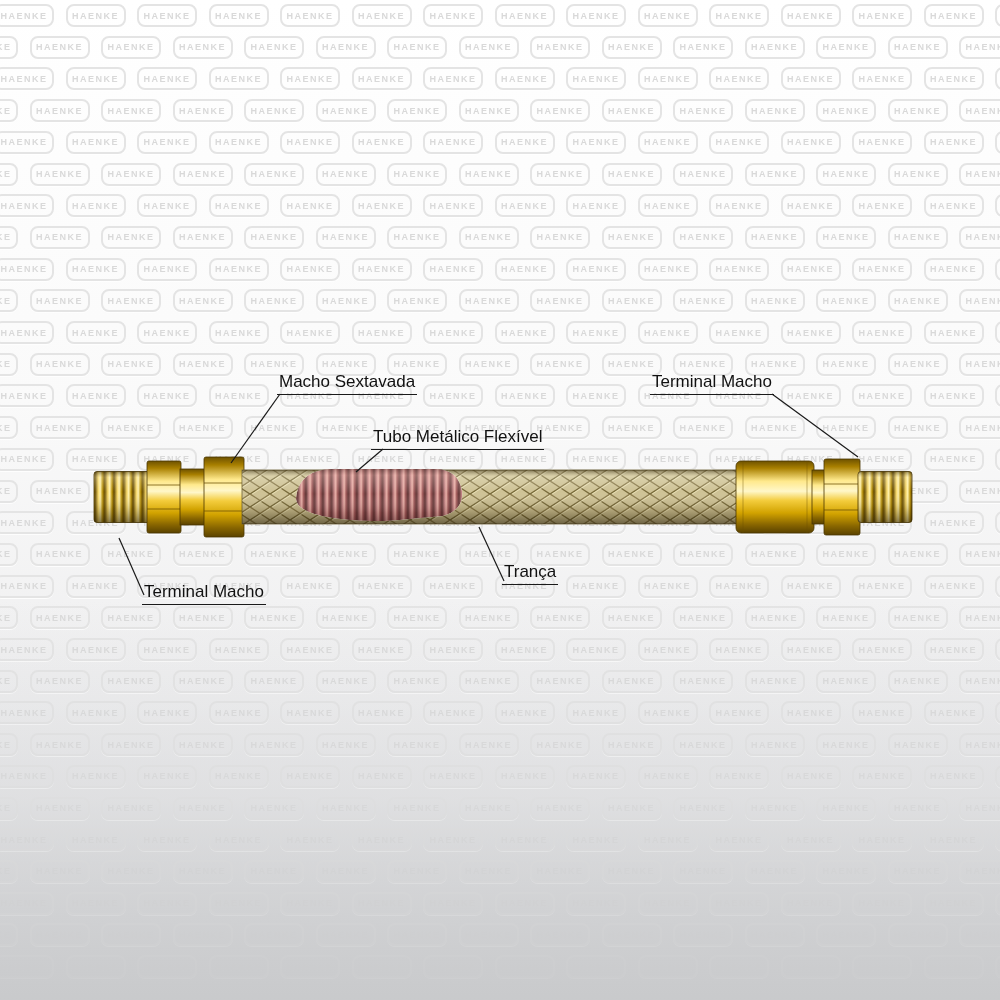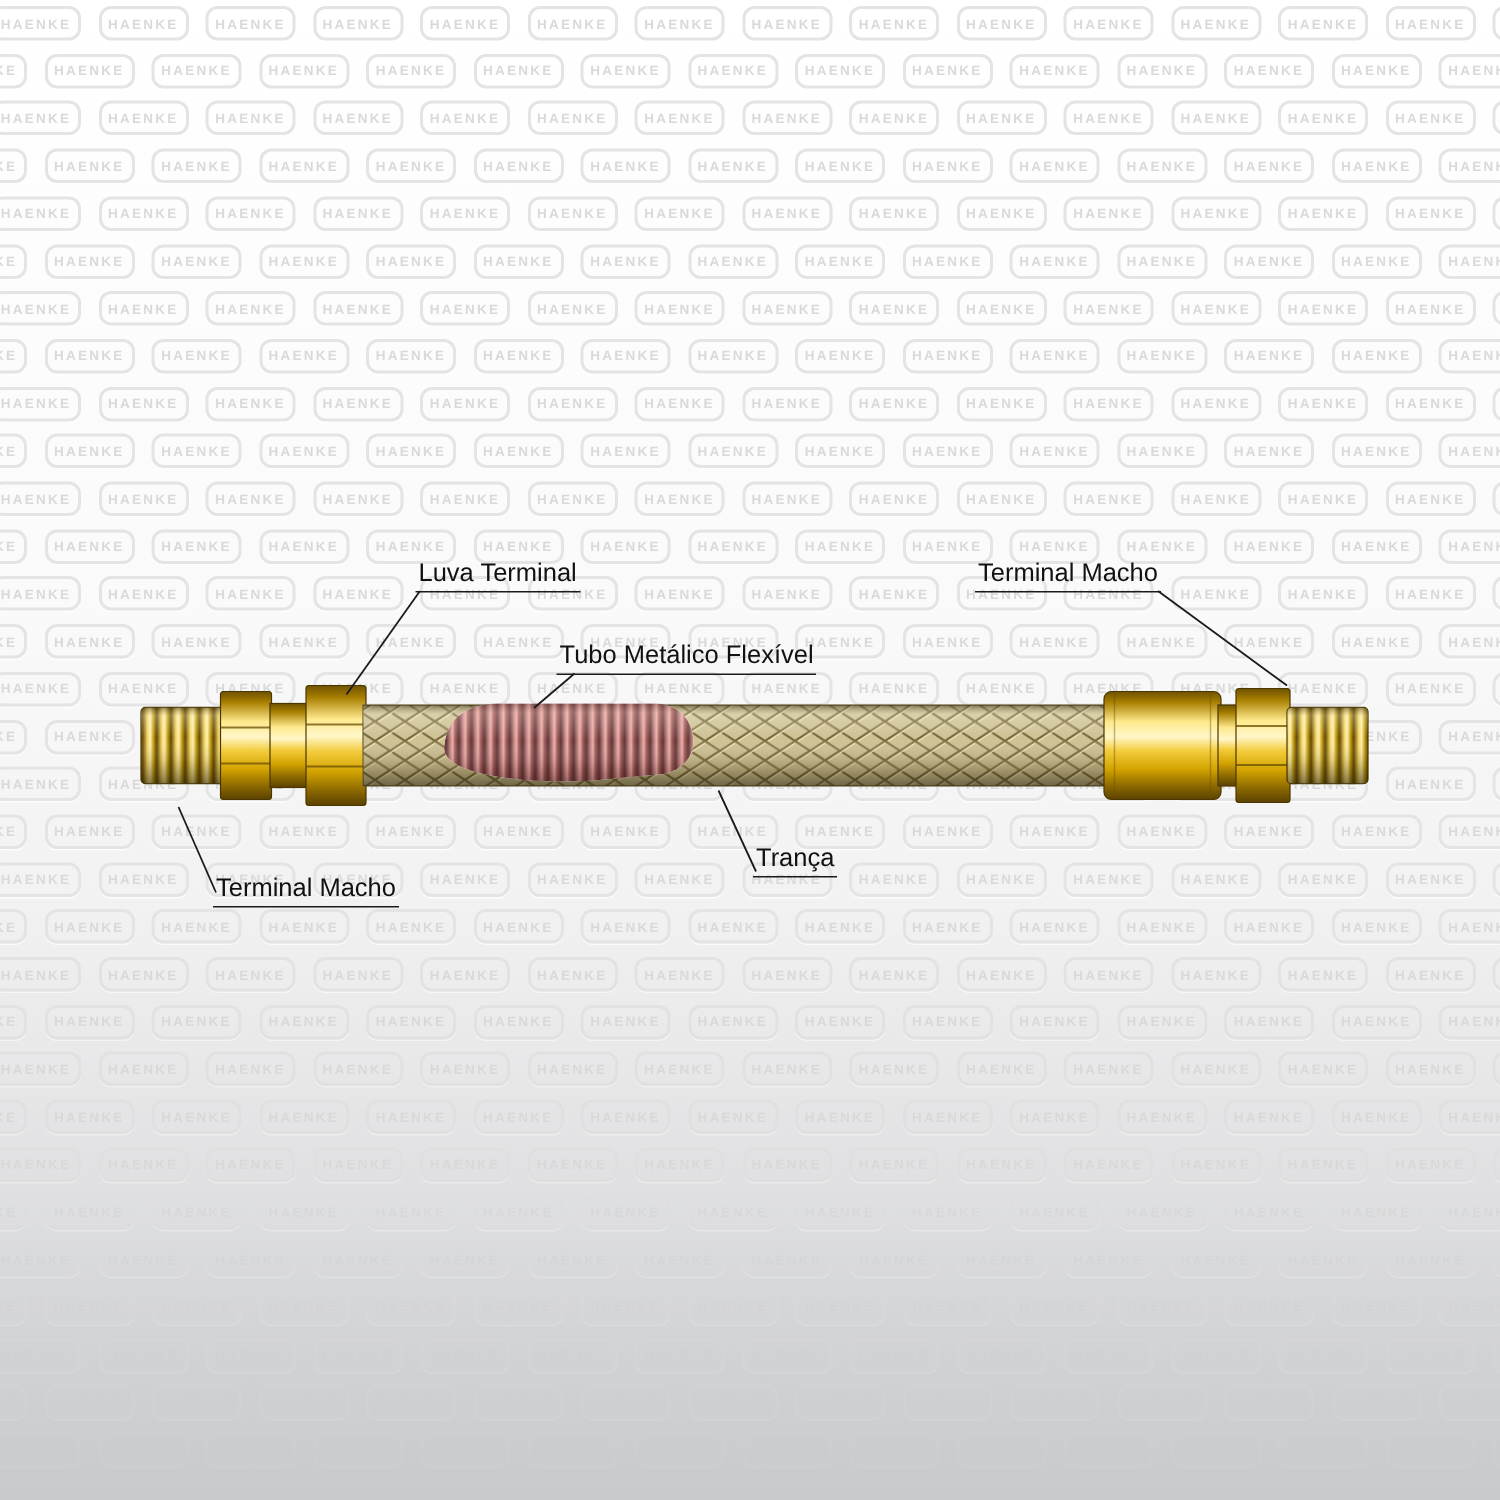--- a/index.html
+++ b/index.html
@@ -615,19 +615,19 @@
 
     <g stroke="#1a1a1a" stroke-width="1.2">
       <line x1="280" y1="394" x2="231" y2="463"></line>
       <line x1="772" y1="394" x2="858" y2="457"></line>
       <line x1="383" y1="449" x2="356" y2="472"></line>
       <line x1="504" y1="581" x2="479" y2="527"></line>
       <line x1="144" y1="595" x2="119" y2="538"></line>
     </g>
   </svg>
 
-  <div class="label" id="label-luva">Luva Terminal</div>
+  <div class="label" id="label-luva">Macho Sextavada</div>
   <div class="label" id="label-terminal-right">Terminal Macho</div>
   <div class="label" id="label-tubo">Tubo Metálico Flexível</div>
   <div class="label" id="label-tranca">Trança</div>
   <div class="label" id="label-terminal-left">Terminal Macho</div>
 
 </div>
 
 </body></html>

